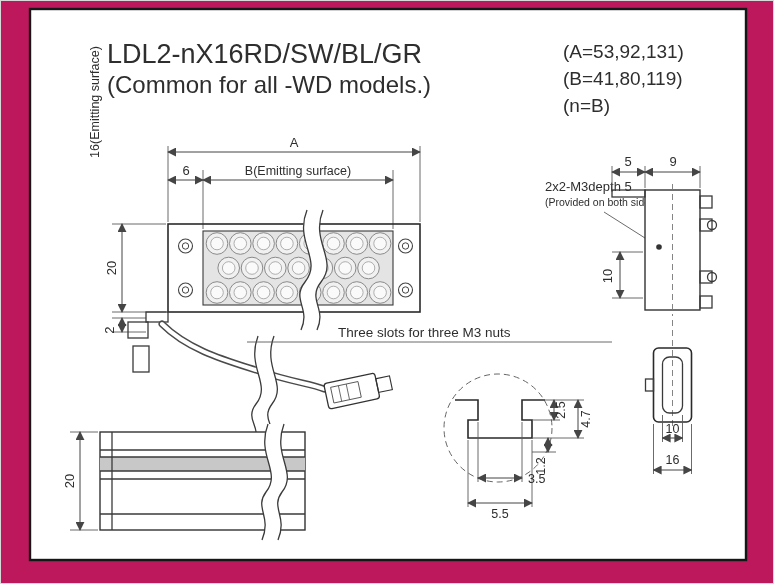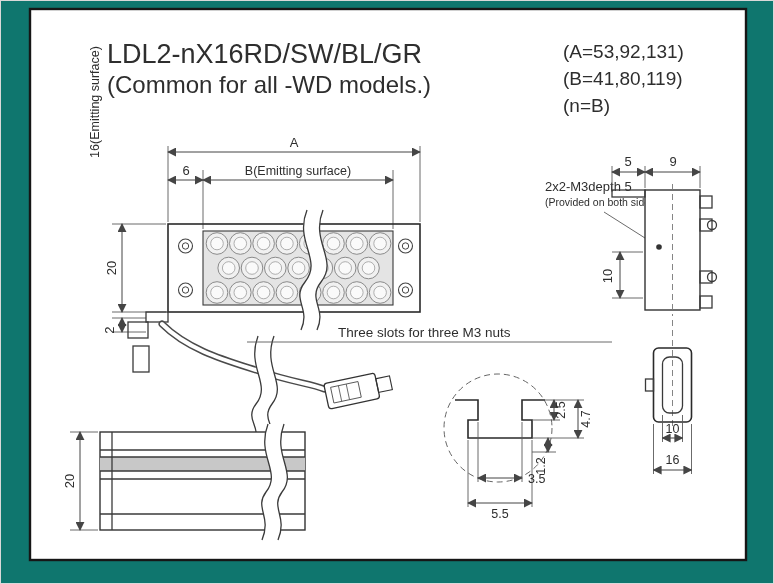--- a/index.html
+++ b/index.html
@@ -1,16 +1,16 @@
 <!DOCTYPE html>
 <html><head>
 <meta charset="utf-8">
 <style>
   html,body{margin:0;padding:0;background:#ffffff;}
-  #stage{position:relative;width:774px;height:584px;background:#0f766e;overflow:hidden;}
+  #stage{position:relative;width:774px;height:584px;background:#be185d;overflow:hidden;}
   svg{position:absolute;left:0;top:0;}
   .ln{stroke:#3a3a3a;stroke-width:1.3;fill:none;}
   .lnthick{stroke:#2a2a2a;stroke-width:1.6;fill:none;}
   .thin{stroke:#5a5a5a;stroke-width:0.9;fill:none;}
   .dim{stroke:#454545;stroke-width:1;fill:none;}
   .dash{stroke:#777;stroke-width:0.9;fill:none;stroke-dasharray:6 4;}
   .wh{fill:#ffffff;stroke:none;}
   .txt{font-family:"Liberation Sans","DejaVu Sans",sans-serif;fill:#2e2e2e;}
 </style>
 </head>

